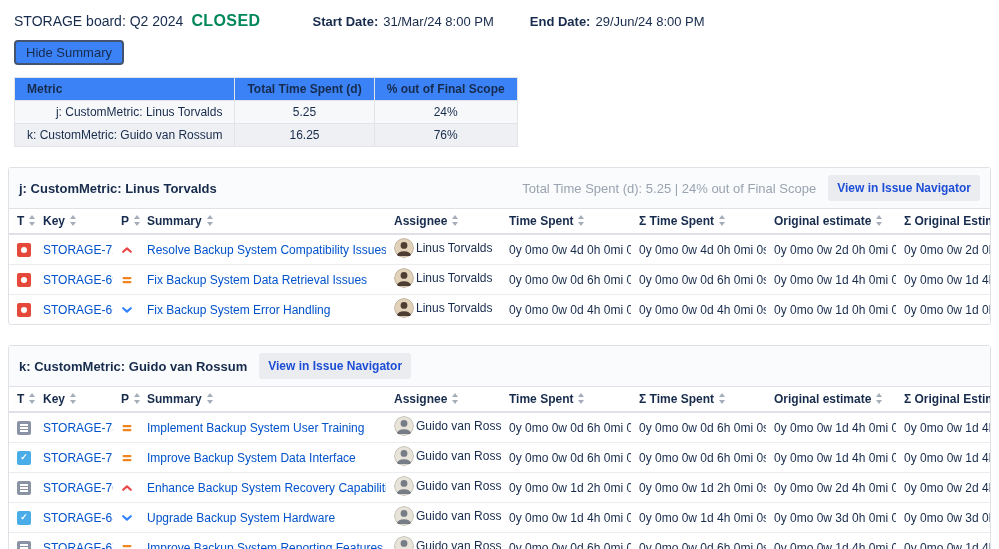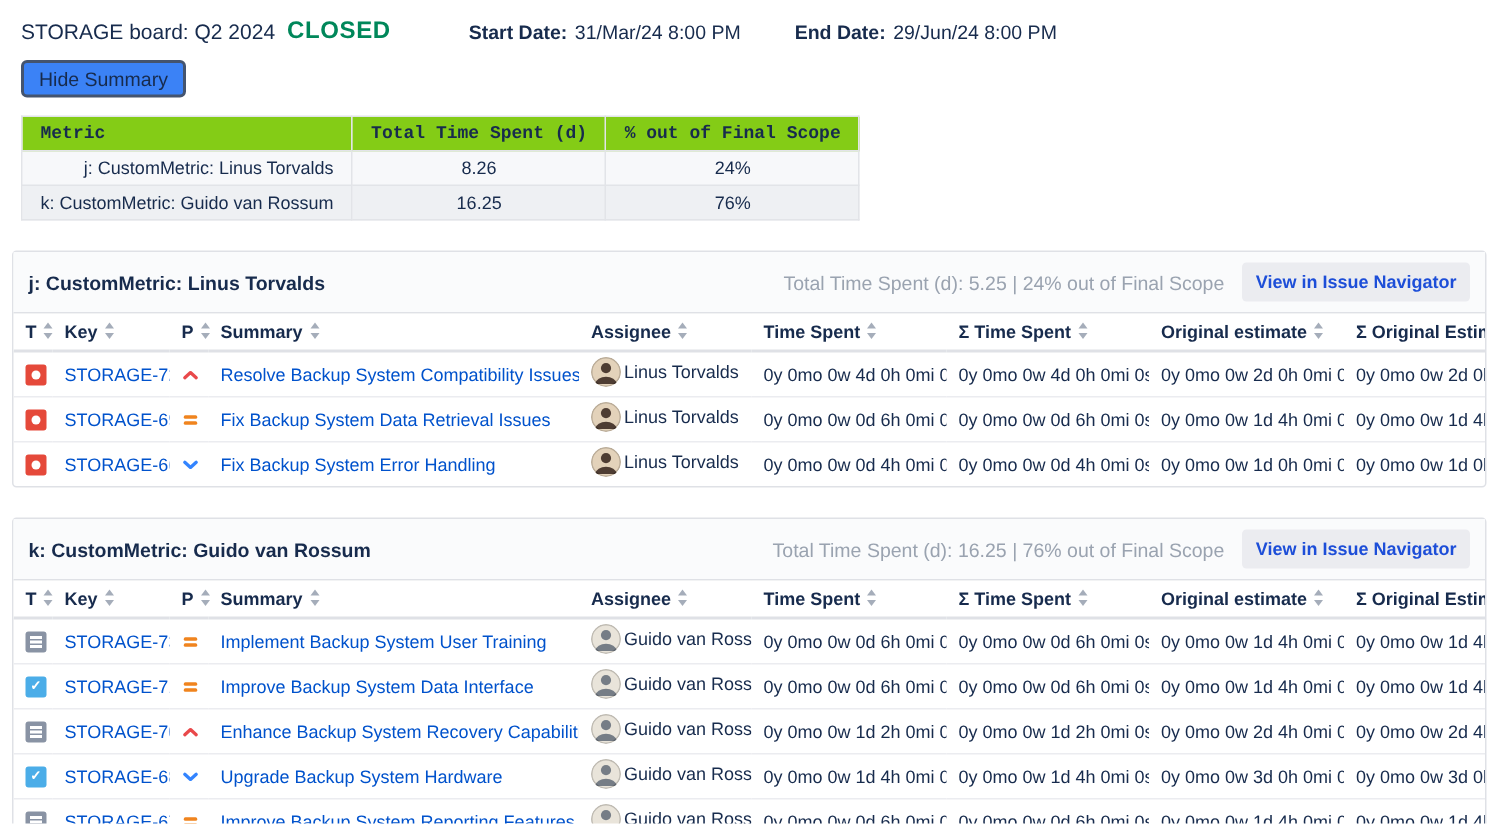--- a/index.html
+++ b/index.html
@@ -17,21 +17,21 @@
   .date-label { font-weight:bold; }
   .hide-btn {
     margin:8px 0 0 14px; background:#3b82f6; color:#172B4D;
     border:2px solid #44546F; border-radius:4px;
     font-family:"Liberation Sans", sans-serif; font-size:13px;
     padding:3px 10px; cursor:pointer;
   }
   
   .summary-table { border-collapse:collapse; margin:12px 0 0 14px; }
   .summary-table th, .summary-table td { border:1px solid #e2e4e8; padding:4px 12px; font-size:12px; }
-  .summary-table th { background:#84cc16; font-weight:bold; text-align:left;font-family:Liberation Mono, monospace; }
+  .summary-table th { background:#3b82f6; font-weight:bold; text-align:left; }
   .summary-table th.c { text-align:center; }
   .summary-table td.metric { text-align:right; min-width:168px; background:#f7f8fa; }
   .summary-table td.num { text-align:center; min-width:100px; background:#f7f8fa; }
   .summary-table tr:nth-child(even) td { background:#eef0f3; }
   
   .sections { margin-top:20px; }
   .group { width:983px; margin:0 0 20px 8px; border:1px solid #dfe1e6; border-radius:3px; background:#fff; }
   .group-head { display:flex; align-items:center; padding:7px 10px; background:#fafbfc; border-bottom:1px solid #dfe1e6; }
   .group-title { font-size:13px; font-weight:bold; }
   .group-summary { margin-left:auto; color:#9aa3b0; font-size:13px; white-space:nowrap; }
@@ -92,21 +92,21 @@
   <thead>
     <tr>
         <th class="">Metric</th>
         <th class="c">Total Time Spent (d)</th>
         <th class="c">% out of Final Scope</th>
       </tr>
   </thead>
   <tbody>
       <tr>
     <td class="metric">j: CustomMetric: Linus Torvalds</td>
-    <td class="num">8.26</td>
+    <td class="num">5.25</td>
     <td class="num">24%</td>
   </tr>
       <tr>
     <td class="metric">k: CustomMetric: Guido van Rossum</td>
     <td class="num">16.25</td>
     <td class="num">76%</td>
   </tr>
     </tbody>
 </table>
 
@@ -214,21 +214,20 @@
               <td>0y 0mo 0w 1d 0h 0mi 0s</td>
               <td>0y 0mo 0w 1d 0h 0mi 0s</td>
             </tr>
           </tbody>
         </table>
       </div>
     </section>
     <section class="group">
       <div class="group-head">
         <span class="group-title">k: CustomMetric: Guido van Rossum</span>
-        <span class="group-summary">Total Time Spent (d): 16.25 | 76% out of Final Scope</span>
         <button class="nav-btn">View in Issue Navigator</button>
       </div>
       <div class="tbl-clip">
         <table class="issues">
           <colgroup>
             <col style="width:26px">
             <col style="width:78px">
             <col style="width:26px">
             <col style="width:247px">
             <col style="width:115px">

